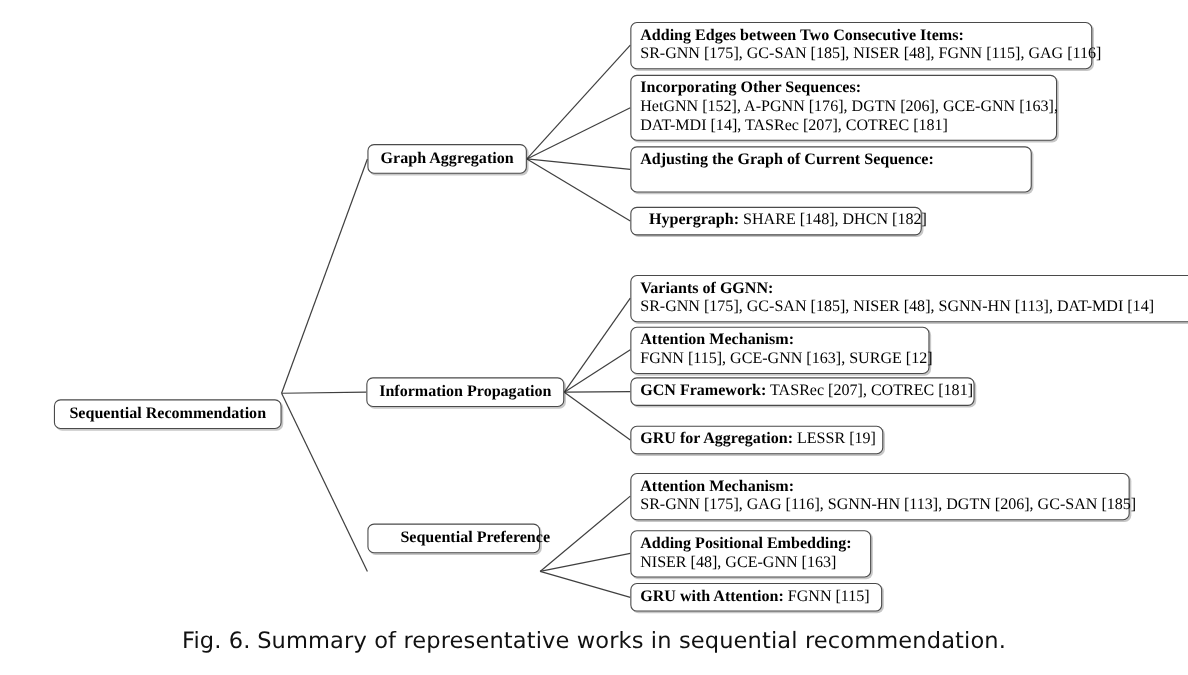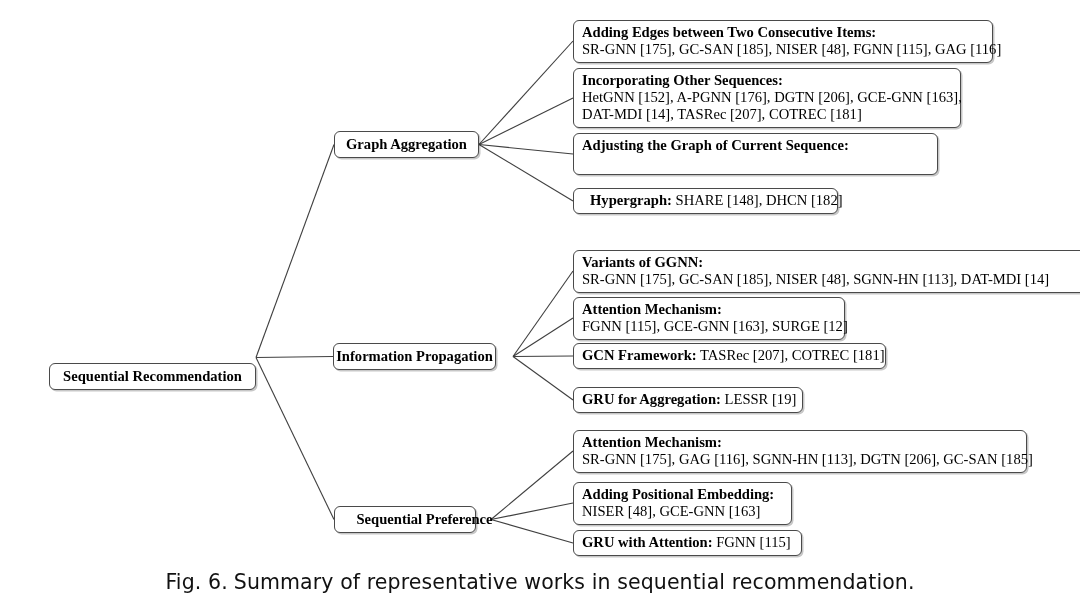--- a/index.html
+++ b/index.html
@@ -110,34 +110,34 @@
         <span class="bd">SR-GNN [175], GC-SAN [185], NISER [48], FGNN [115], GAG [116]</span>
       </div>
       <div class="node leaf" style="left: 573px; top: 68px; width: 388px; min-height: 60px;">
         <span class="hd">Incorporating Other Sequences:</span>
         <span class="bd">HetGNN [152], A-PGNN [176], DGTN [206], GCE-GNN [163],<br>DAT-MDI [14], TASRec [207], COTREC [181]</span>
       </div>
       <div class="node leaf" style="left: 573px; top: 133px; width: 365px; min-height: 42px;">
         <span class="hd">Adjusting the Graph of Current Sequence:</span>
       </div>
       <div class="node leaf inline" style="left: 573px; top: 188px; width: 265px; min-height: 26px; padding-left: 16px;"><span class="hd">Hypergraph:</span><span class="bd"> SHARE [148], DHCN [182]</span></div>
-      <div class="node level2" style="left: 333px; top: 343px; width: 163px; min-height: 27px;">
+      <div class="node level2" style="left: 333px; top: 343px; width: 180px; min-height: 27px;">
         <span>Information Propagation</span>
       </div>
       <div class="node leaf" style="left: 573px; top: 250px; width: 533px; min-height: 42px;">
         <span class="hd">Variants of GGNN:</span>
         <span class="bd">SR-GNN [175], GC-SAN [185], NISER [48], SGNN-HN [113], DAT-MDI [14]</span>
       </div>
       <div class="node leaf" style="left: 573px; top: 297px; width: 272px; min-height: 42px;">
         <span class="hd">Attention Mechanism:</span>
         <span class="bd">FGNN [115], GCE-GNN [163], SURGE [12]</span>
       </div>
       <div class="node leaf inline" style="left: 573px; top: 343px; width: 313px; min-height: 26px;"><span class="hd">GCN Framework:</span><span class="bd"> TASRec [207], COTREC [181]</span></div>
       <div class="node leaf inline" style="left: 573px; top: 387px; width: 230px; min-height: 26px;"><span class="hd">GRU for Aggregation:</span><span class="bd"> LESSR [19]</span></div>
-      <div class="node level2" style="left: 334px; top: 506px; width: 142px; min-height: 27px; padding-left: 48px;">
+      <div class="node level2" style="left: 334px; top: 476px; width: 157px; min-height: 27px; padding-left: 48px;">
         <span>Sequential Preference</span>
       </div>
       <div class="node leaf" style="left: 573px; top: 430px; width: 454px; min-height: 42px;">
         <span class="hd">Attention Mechanism:</span>
         <span class="bd">SR-GNN [175], GAG [116], SGNN-HN [113], DGTN [206], GC-SAN [185]</span>
       </div>
       <div class="node leaf" style="left: 573px; top: 482px; width: 219px; min-height: 42px;">
         <span class="hd">Adding Positional Embedding:</span>
         <span class="bd">NISER [48], GCE-GNN [163]</span>
       </div>

